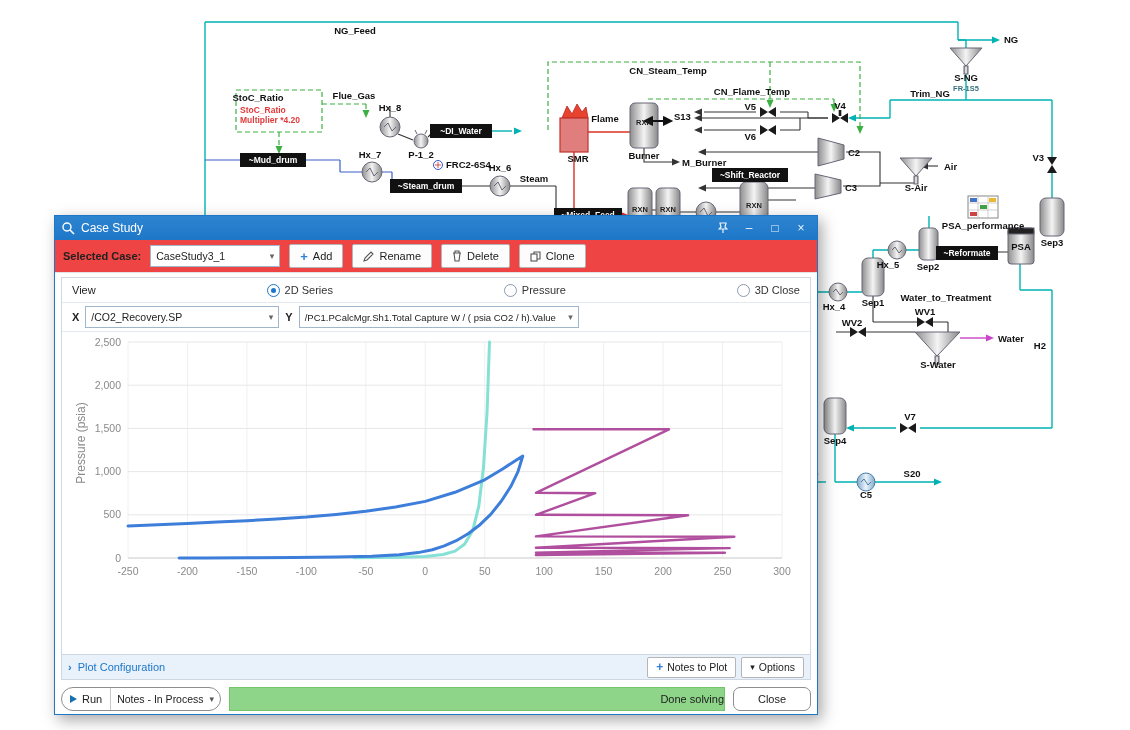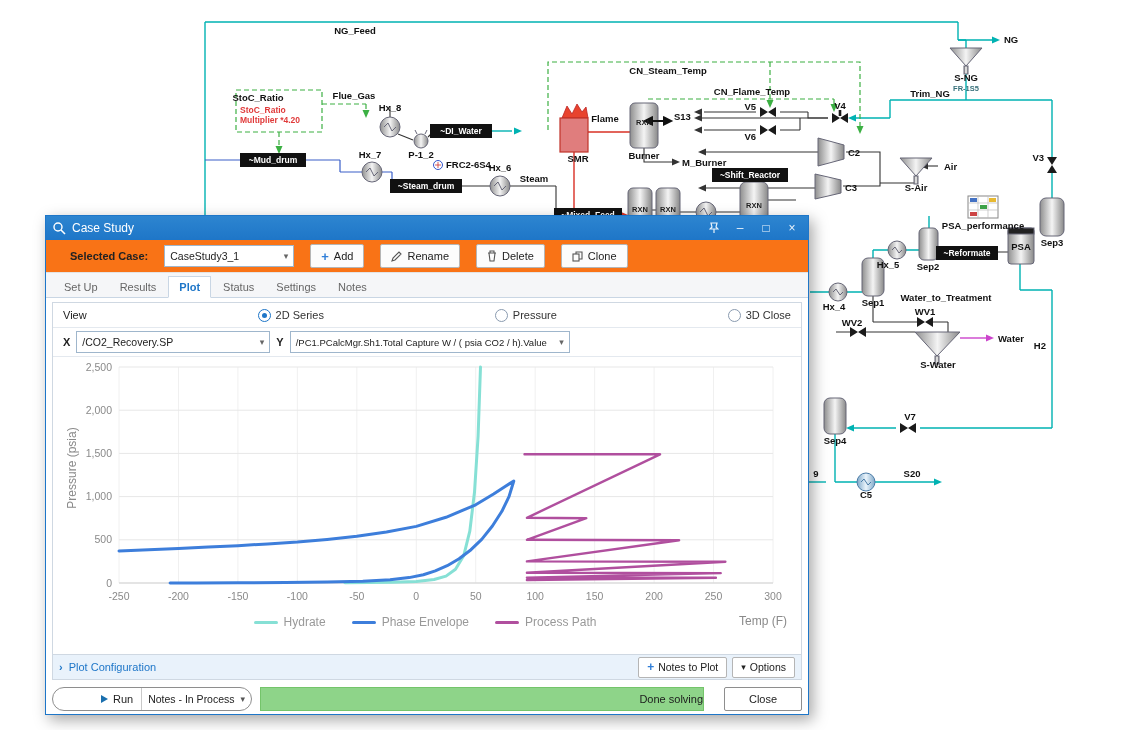--- a/index.html
+++ b/index.html
@@ -8,31 +8,31 @@
   #pfd text{font-family:"Liberation Sans",sans-serif;}
   .lb{font-size:9.5px;font-weight:700;fill:#111;text-anchor:middle;}
   .lb-start{text-anchor:start;}
   .lb-end{text-anchor:end;}
   .lb-s{font-size:7.5px;font-weight:700;fill:#37707a;text-anchor:middle;}
   .lb-red{font-size:8.5px;font-weight:700;fill:#e03a3a;text-anchor:start;}
   .lb-w{font-size:8.5px;font-weight:700;fill:#fff;text-anchor:middle;}
   .lb-rxn{font-size:7.5px;font-weight:700;fill:#222;text-anchor:middle;}
 
   
-  .window{position:absolute;left:45px;top:215px;width:762px;height:498px;z-index:5;
+  .window{position:absolute;left:54px;top:215px;width:762px;height:498px;z-index:5;
     background:#fff;border:1px solid #1e76c8;box-shadow:4px 5px 14px rgba(0,0,0,.35);
     display:flex;flex-direction:column;font-size:11px;color:#222;}
   .titlebar{height:24px;flex:0 0 24px;background:linear-gradient(#2d85d0,#1e76c8);color:#fff;
     display:flex;align-items:center;padding:0 6px;gap:6px;}
   .titlebar .title{font-size:12px;}
   .titlebar .spacer{flex:1;}
   .tb-btn{width:20px;height:18px;display:flex;align-items:center;justify-content:center;
     color:#eaf3fb;font-size:12px;cursor:default;}
-  .toolbar{height:32px;flex:0 0 32px;display:flex;align-items:center;gap:16px;padding:0 24px;
-    background:#f97316;border-bottom:1px solid #e3e3e3;}
+  .toolbar{height:32px;flex:0 0 32px;display:flex;align-items:center;gap:9px;padding:0 8px;
+    background:#ef4444;border-bottom:1px solid #e3e3e3;}
   .lbl-b{font-weight:700;}
   .combo{height:20px;border:1px solid #9fb6cc;background:#fff;display:inline-flex;
     align-items:center;gap:6px;padding:0 5px;font-size:10.5px;white-space:nowrap;overflow:hidden;}
   .combo .chev{color:#666;font-size:9px;margin-left:auto;}
   .btn{height:22px;border:1px solid #b5b5b5;background:#fcfcfc;border-radius:2px;
     display:inline-flex;align-items:center;gap:5px;padding:0 10px;font-size:11px;}
   .btn svg{display:block;}
   .plus{color:#2f7ed8;font-weight:700;font-size:13px;line-height:1;}
   .tabs{height:24px;flex:0 0 24px;background:#f5f6f8;border-bottom:1px solid #c9d6e4;
     display:flex;align-items:flex-end;padding:0 8px;gap:2px;}
@@ -59,30 +59,30 @@
   .leg-line{display:inline-block;width:24px;height:3px;margin-right:6px;border-radius:2px;}
   .x-title{position:absolute;right:8px;top:3px;color:#8a8a8a;font-size:12px;}
   .plot-config{height:24px;flex:0 0 24px;background:#e9f2fb;border-top:1px solid #cfd8e2;
     display:flex;align-items:center;gap:6px;padding:0 6px;color:#1e76c8;}
   .pc-chev{font-size:11px;color:#1e76c8;font-weight:700;}
   .mini-btn{height:19px;background:#fff;border:1px solid #b5b5b5;border-radius:2px;color:#222;
     display:inline-flex;align-items:center;gap:4px;padding:0 8px;font-size:10.5px;}
   .right{margin-left:auto;display:flex;gap:5px;}
   .footer{height:30px;flex:0 0 30px;display:flex;align-items:center;gap:8px;padding:0 6px;}
   .run-group{height:22px;border:1px solid #8e8e8e;border-radius:12px;background:#fff;
-    display:inline-flex;align-items:center;padding-left:40px;}
+    display:inline-flex;align-items:center;}
   .run-part{display:inline-flex;align-items:center;gap:5px;padding:0 8px;height:100%;}
   .mode-part{display:inline-flex;align-items:center;gap:6px;padding:0 6px;height:100%;
     border-left:1px solid #c9c9c9;font-size:10.5px;}
   .play{width:0;height:0;border-left:7px solid #1a6fae;border-top:4.5px solid transparent;
     border-bottom:4.5px solid transparent;}
   .progress{flex:1;height:22px;background:#8ed489;border:1px solid #74c46a;display:flex;
     align-items:center;justify-content:flex-end;font-size:11px;color:#1c1c1c;}
-  .close-btn{width:76px;height:22px;border:1px solid #8e8e8e;border-radius:2px;background:#fff;
-    display:flex;align-items:center;justify-content:center;margin-left:12px;}
+  .close-btn{width:76px;height:22px;border:1px solid #8e8e8e;border-radius:7px;background:#fff;
+    display:flex;align-items:center;justify-content:center;}
 </style>
 </head>
 <body>
 
 <svg id="pfd" width="1130" height="730">
   <defs>
     <linearGradient id="gr" x1="0" y1="0" x2="1" y2="0">
       <stop offset="0" stop-color="#8f8f8f"></stop>
         <stop offset="0.5" stop-color="#f4f4f4"></stop>
         <stop offset="1" stop-color="#898989"></stop>
@@ -426,28 +426,20 @@
     </span>
     <span class="btn">
       <svg width="11" height="11" viewBox="0 0 11 11">
           <rect x="1" y="3" width="6" height="7" fill="none" stroke="#555" stroke-width="1.1"></rect>
           <path d="M4,3 V1 H10 V8 H7" fill="none" stroke="#555" stroke-width="1.1"></path>
         </svg>
       <span>Clone</span>
     </span>
   </div>
 
-  <div class="tabs">
-    <span class="tab">Set Up</span>
-    <span class="tab">Results</span>
-    <span class="tab active">Plot</span>
-    <span class="tab">Status</span>
-    <span class="tab">Settings</span>
-    <span class="tab">Notes</span>
-  </div>
 
   <div class="content">
     <div class="view-row">
       <span>View</span>
       <span class="radio-item">
         <span class="radio on"></span>
         <span>2D Series</span>
       </span>
       <span class="radio-item">
         <span class="radio"></span>
@@ -509,37 +501,20 @@
           <text x="57" y="227.5" text-anchor="end" fill="#8a8a8a" font-size="10.5">0</text>
           <text x="57" y="184.3" text-anchor="end" fill="#8a8a8a" font-size="10.5">500</text>
           <text x="57" y="141.1" text-anchor="end" fill="#8a8a8a" font-size="10.5">1,000</text>
           <text x="57" y="97.9" text-anchor="end" fill="#8a8a8a" font-size="10.5">1,500</text>
           <text x="57" y="54.69999999999999" text-anchor="end" fill="#8a8a8a" font-size="10.5">2,000</text>
           <text x="57" y="11.5" text-anchor="end" fill="#8a8a8a" font-size="10.5">2,500</text>
           <polyline points="289.9,223.8 337.5,223.3 361.3,222.4 379.1,220.5 391.0,217.1 400.5,210.2 408.8,196.4 414.8,172.2 419.5,133.3 423.1,77.1 425.5,8.0" fill="none" stroke="#86e0d5" stroke-width="3" stroke-linejoin="round" stroke-linecap="round"></polyline>
           <polyline points="64.0,192.0 93.7,190.7 123.5,189.4 153.2,188.1 182.9,186.7 212.6,184.9 242.4,183.0 272.1,180.4 301.8,177.3 331.5,173.0 361.3,167.4 391.0,158.3 420.7,145.8 438.6,135.0 450.5,127.2 458.8,122.0 454.0,137.6 446.9,152.3 437.4,167.0 426.7,180.4 416.0,190.7 404.1,199.8 392.2,206.7 380.3,211.9 368.4,215.8 354.1,218.6 335.1,220.7 307.8,222.3 272.1,223.1 230.5,223.6 182.9,223.8 141.3,223.9 115.1,224.0" fill="none" stroke="#3d7edb" stroke-width="3" stroke-linejoin="round" stroke-linecap="round"></polyline>
           <polyline points="471.9,221.0 660.9,218.8 471.9,218.6 665.7,214.1 471.9,213.8 670.4,202.8 471.9,202.4 624.1,181.2 471.9,180.8 531.3,159.2 471.9,158.8 605.0,95.3 469.5,95.3" fill="none" stroke="#b04f9e" stroke-width="2.4" stroke-linejoin="round" stroke-linecap="round"></polyline>
         </svg>
-      <div class="legend-row">
-        <span id="legend" style="display:flex;gap:26px;align-items:center">
-            <span class="leg-item">
-              <span class="leg-line" style="background: rgb(134, 224, 213);"></span>
-              <span>Hydrate</span>
-            </span>
-            <span class="leg-item">
-              <span class="leg-line" style="background: rgb(61, 126, 219);"></span>
-              <span>Phase Envelope</span>
-            </span>
-            <span class="leg-item">
-              <span class="leg-line" style="background: rgb(176, 79, 158);"></span>
-              <span>Process Path</span>
-            </span>
-          </span>
-        <span class="x-title">Temp (F)</span>
-      </div>
     </div>
 
     <div class="plot-config">
       <span class="pc-chev">›</span>
       <span>Plot Configuration</span>
       <span class="right">
         <span class="mini-btn">
           <span class="plus" style="font-size:12px">+</span>
           <span>Notes to Plot</span>
         </span>

